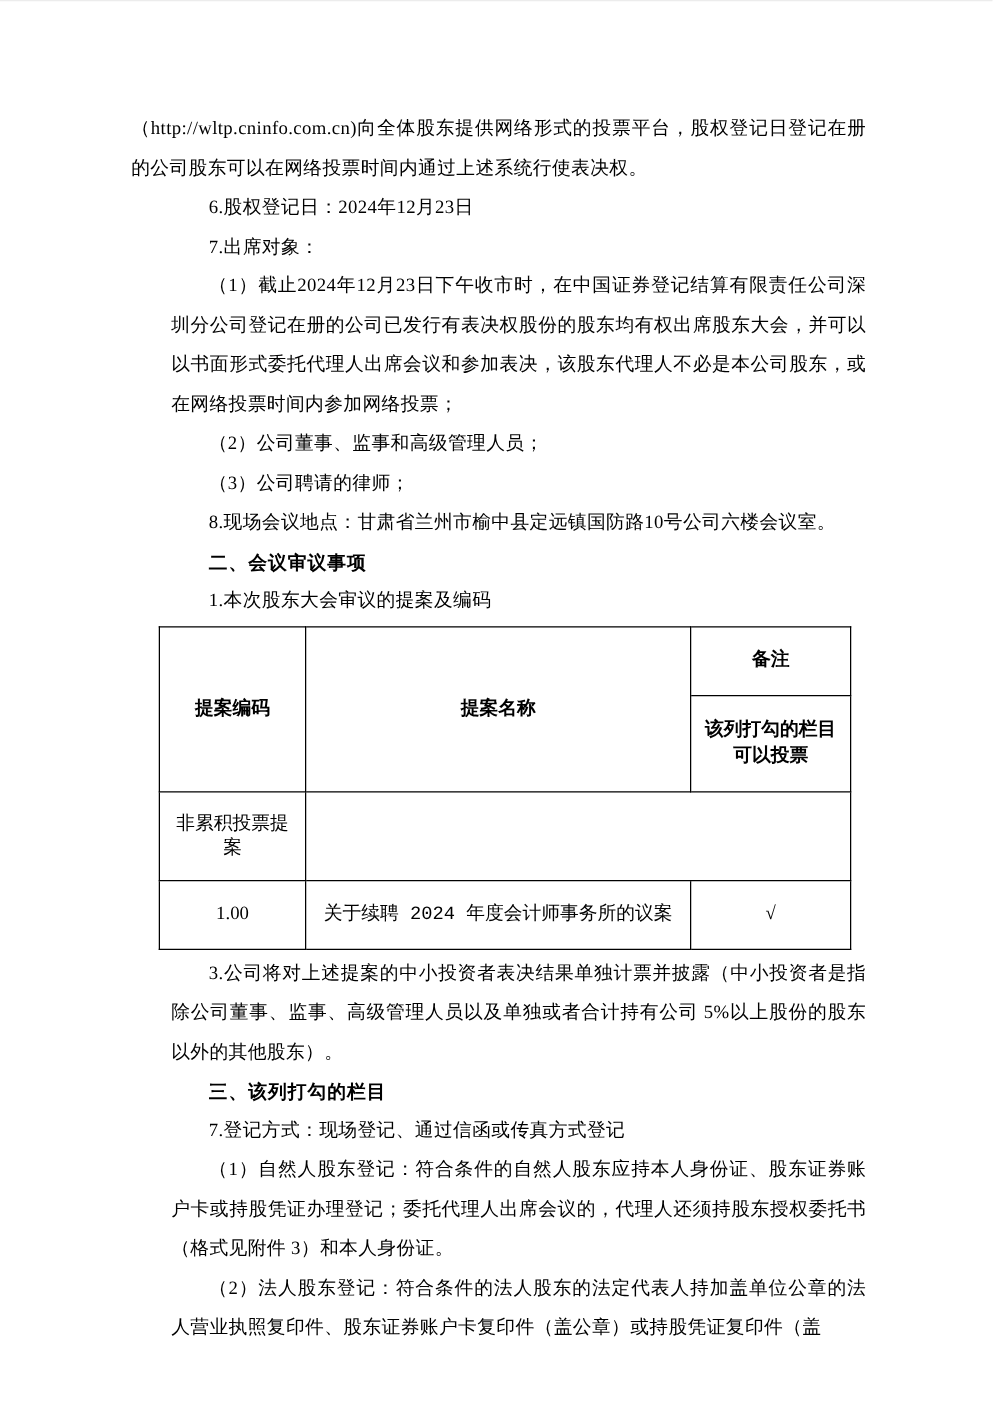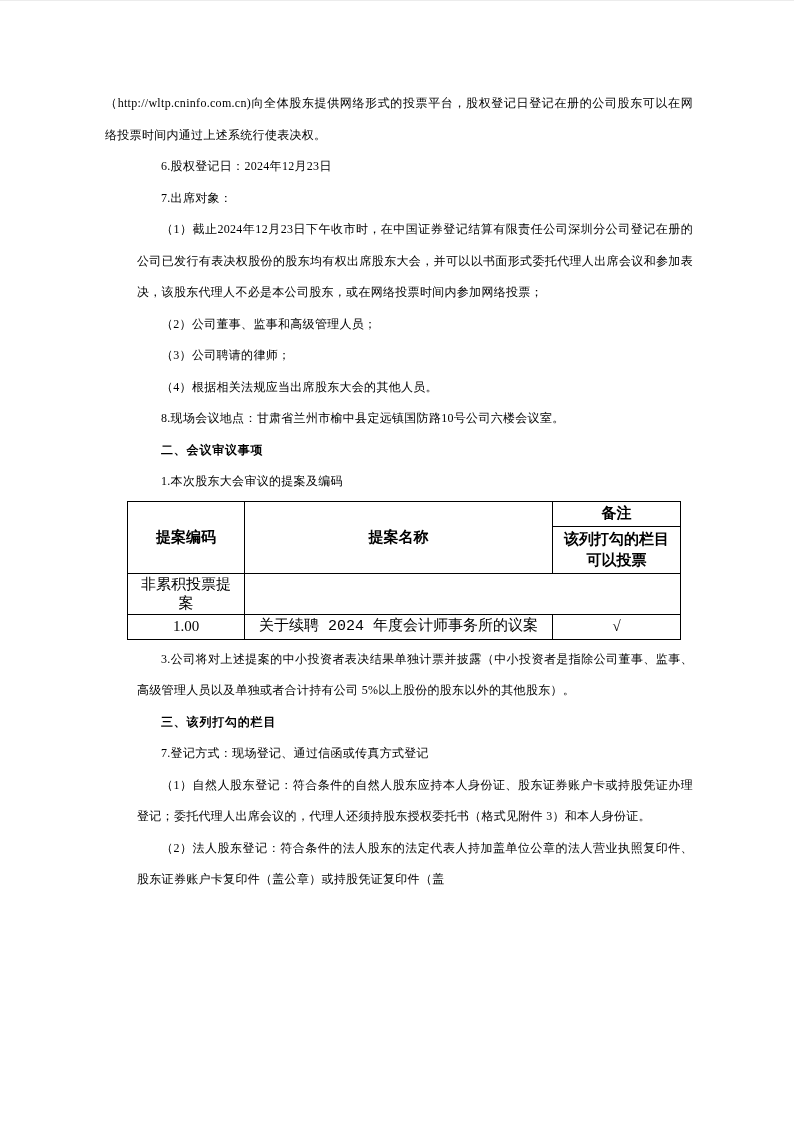--- a/index.html
+++ b/index.html
@@ -17,21 +17,21 @@
     box-sizing: border-box;
   }
   .page {
     box-sizing: border-box;
     width: 794px;
     height: 1122px;
     padding: 87px 101px 0 105px;
   }
   p.line {
     margin: 0;
-    font-size: 12px;
+    font-size: 15px;
     line-height: 31.5px;
     text-align: justify;
     letter-spacing: 0.3px;
   }
   p.indent {
     text-indent: 2em;
     margin-left: 32px;
   }
   p.heading {
     font-family: "Liberation Sans", "DejaVu Sans", sans-serif;
@@ -41,21 +41,21 @@
   table.proposal-table {
     border-collapse: collapse;
     table-layout: fixed;
     width: 553px;
     margin: 3px 0 4px 22px;
     font-size: 15px;
   }
   table.proposal-table th,
   table.proposal-table td {
     border: 1.5px solid #000000;
-    padding: 1px 6px;
+    padding: 16px 6px;
     text-align: center;
     vertical-align: middle;
     line-height: 21px;
     overflow: hidden;
   }
   table.proposal-table th {
     font-weight: bold;
   }
   th.remark-head {
     height: 22px;
@@ -80,21 +80,20 @@
 <body>
 
 <div class="page">
 
   <p class="line">（http://wltp.cninfo.com.cn)向全体股东提供网络形式的投票平台，股权登记日登记在册的公司股东可以在网络投票时间内通过上述系统行使表决权。</p>
   <p class="line indent">6.股权登记日：2024年12月23日</p>
   <p class="line indent">7.出席对象：</p>
   <p class="line indent">（1）截止2024年12月23日下午收市时，在中国证券登记结算有限责任公司深圳分公司登记在册的公司已发行有表决权股份的股东均有权出席股东大会，并可以以书面形式委托代理人出席会议和参加表决，该股东代理人不必是本公司股东，或在网络投票时间内参加网络投票；</p>
   <p class="line indent">（2）公司董事、监事和高级管理人员；</p>
   <p class="line indent">（3）公司聘请的律师；</p>
-  <p class="line indent">（4）根据相关法规应当出席股东大会的其他人员。</p>
   <p class="line indent">8.现场会议地点：甘肃省兰州市榆中县定远镇国防路10号公司六楼会议室。</p>
   <p class="line indent heading">二、会议审议事项</p>
   <p class="line indent">1.本次股东大会审议的提案及编码</p>
 
   <table class="proposal-table">
     <colgroup>
       <col style="width:117px">
       <col style="width:308px">
       <col style="width:128px">
     </colgroup>

